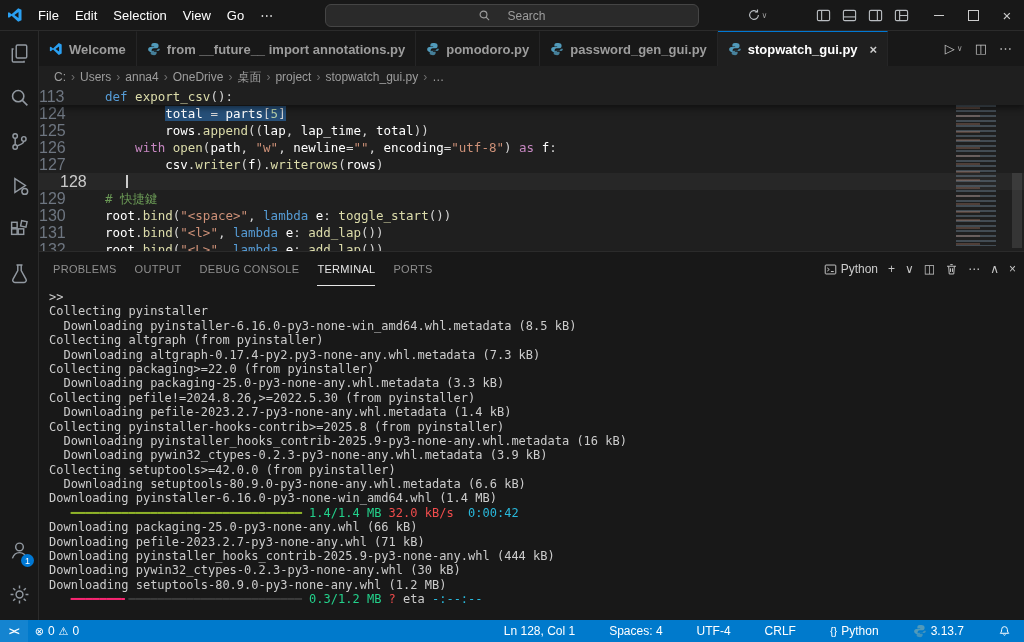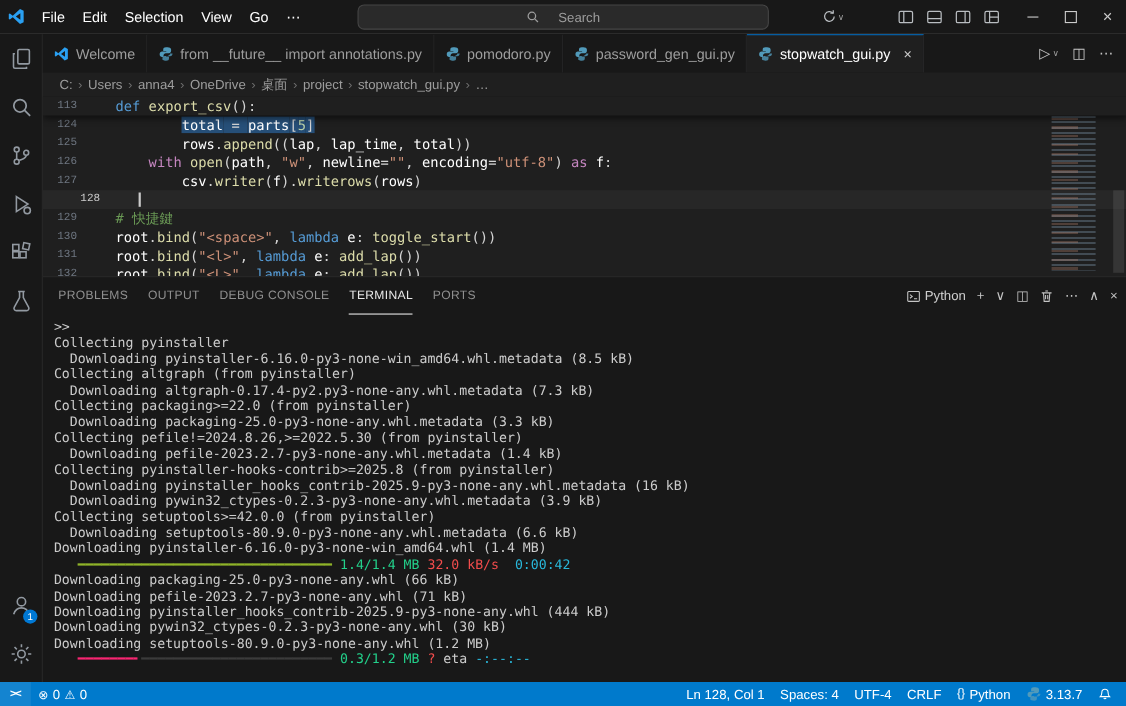--- a/index.html
+++ b/index.html
@@ -33,41 +33,41 @@
   .activitybar{width:38px;background:#181818;border-right:1px solid #2b2b2b;display:flex;flex-direction:column;flex:none;}
   .ab-item{height:44px;display:flex;align-items:center;justify-content:center;color:#9299a1;position:relative;}
   .ab-bottom{margin-top:auto;margin-bottom:4px;display:flex;flex-direction:column;}
   .ab-badge{position:absolute;right:4px;bottom:5px;min-width:13px;height:13px;border-radius:50%;
     background:var(--accent,#0078d4);color:#fff;font-size:9px;display:flex;align-items:center;justify-content:center;}
 
   .content{flex:1;display:flex;flex-direction:column;min-width:0;}
 
   
   .tabbar{height:35px;background:#181818;display:flex;align-items:stretch;flex:none;}
-  .tabs{display:flex;}
+  .tabs{display:flex;font-weight:bold;}
   .tab{display:flex;align-items:center;gap:6px;padding:0 10px;border-right:1px solid #252526;
     background:#181818;color:#9d9d9d;font-size:13px;white-space:nowrap;border-top:1px solid transparent;}
   .tab.active{background:#1f1f1f;color:#ffffff;border-top:1px solid var(--accent,#0078d4);}
   .tab-close{margin-left:6px;font-size:13px;color:#cccccc;}
   .ed-actions{margin-left:auto;display:flex;align-items:center;gap:12px;padding:0 12px;color:#c5c5c5;font-size:13px;}
   .ed-run{display:flex;align-items:center;gap:2px;}
   .ed-run .caret{font-size:8px;color:#9d9d9d;}
 
   
   .breadcrumbs{height:22px;background:#1f1f1f;display:flex;align-items:center;padding-left:14px;
     font-size:12px;color:#9d9d9d;flex:none;white-space:nowrap;}
   .crumb{padding:0 1px;}
   .crumb-sep{padding:0 4px;color:#6e6e6e;}
 
   
   .editor{flex:1;position:relative;background:#1f1f1f;overflow:hidden;min-height:0;}
   .code-font{font-family:"DejaVu Sans Mono","Liberation Mono",monospace;font-size:12.5px;}
   .code-line{display:flex;height:17px;line-height:17px;white-space:pre;}
-  .gutter{width:44px;flex:none;text-align:center;padding-right:22px;color:#6e7681;
-    font-family:Liberation Mono, monospace;font-size:10px;}
+  .gutter{width:44px;flex:none;text-align:left;padding-right:22px;color:#6e7681;
+    font-family:Liberation Sans, sans-serif;font-size:16px;}
   .active-line{background:rgba(255,255,255,.04);padding-left:21px;}
   .active-line .gutter{color:#cccccc;}
   .sticky{position:relative;z-index:3;background:#1f1f1f;box-shadow:0 3px 6px rgba(0,0,0,.5);}
   .code-area{position:relative;z-index:1;}
   .tk-k{color:#569cd6}.tk-kc{color:#c586c0}.tk-f{color:#dcdcaa}.tk-v{color:#ffffff}
   .tk-s{color:#ce9178}.tk-n{color:#b5cea8}.tk-c{color:#6a9955}.tk-p{color:#d4d4d4}
   .sel{background:var(--selection,#264f78);}
   .cursor{display:inline-block;width:2px;height:13px;background:#cccccc;vertical-align:-2px;}
 
   .minimap{position:absolute;right:14px;top:0;bottom:0;width:58px;z-index:2;}
@@ -97,21 +97,21 @@
   .t-red{color:var(--terminal-red,#f14c4c)}
   .t-cyan{color:var(--terminal-cyan,#29b8db)}
   .t-barfin{color:var(--progress-finished,#8fb329)}
   .t-barc{color:var(--progress-active,#f92672)}
   .t-barb{color:#3b3b3b}
 
   
   .statusbar{height:22px;background:var(--statusbar-bg,#007acc);color:#fff;display:flex;align-items:center;
     font-size:12px;flex:none;}
   .status-left{display:flex;align-items:center;height:100%;}
-  .status-right{margin-left:auto;display:flex;align-items:center;height:100%;padding-right:6px;}
+  .status-right{margin-left:auto;display:flex;align-items:center;height:100%;padding-right:6px;gap:20px;}
   .status-item{display:flex;align-items:center;gap:4px;padding:0 7px;height:100%;white-space:nowrap;}
   .remote{background:rgba(255,255,255,.08);font-weight:bold;font-size:10px;letter-spacing:-1px;padding:0 9px;}
   .sb-ico{font-size:11px;}
   svg{display:block;}
 </style>
 </head>
 <body>
 
 <div class="window">
 

